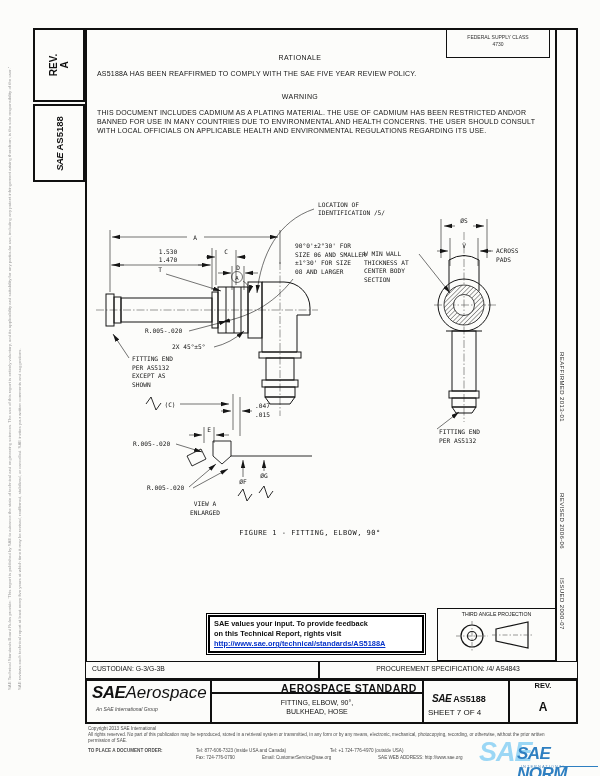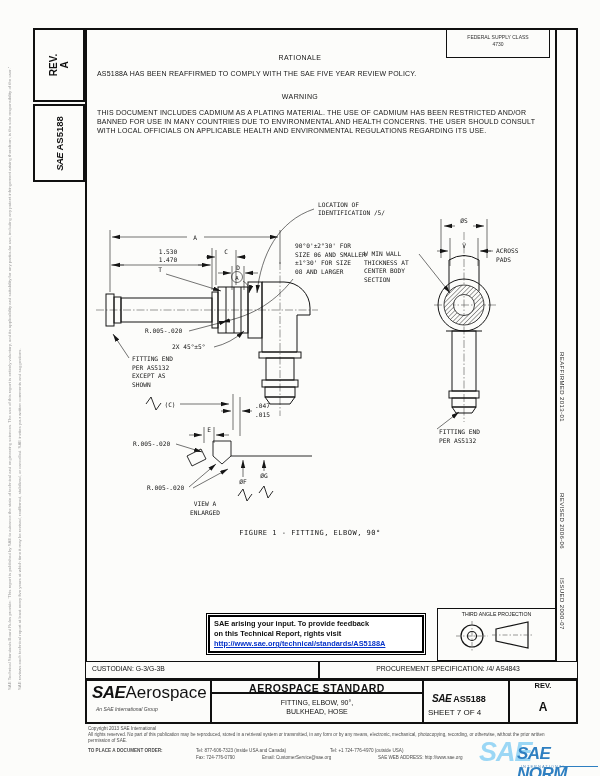--- a/index.html
+++ b/index.html
@@ -218,21 +218,21 @@
       <text x="205" y="506" class="mid">VIEW A</text>
       <text x="205" y="515" class="mid">ENLARGED</text>
       <text x="439" y="434">FITTING END</text>
       <text x="439" y="442.5">PER AS5132</text>
       <text x="310" y="535" class="mid cap">FIGURE 1 - FITTING, ELBOW, 90°</text>
     </g>
   </svg>
 
   <div class="fb-outer">
     <div class="fb-inner">
-      <div>SAE arising your input. To provide feedback</div>
+      <div>SAE values your input. To provide feedback</div>
       <div>on this Technical Report, rights visit</div>
       <a href="#">http://www.sae.org/technical/standards/AS5188A</a>
     </div>
   </div>
 
   <div class="box thin" style="left:437px;top:608px;width:119px;height:53px;">
     <div class="ctr" style="font-size:5.2px;padding-top:2px;">THIRD ANGLE PROJECTION</div>
     <svg width="115" height="38" viewBox="0 0 115 38">
       <g fill="none" stroke="#151515" stroke-width="1.2">
         <circle cx="34" cy="19" r="11"></circle>
@@ -248,25 +248,25 @@
   <div class="abs" style="left:92px;top:665px;font-size:6.8px;">CUSTODIAN: G-3/G-3B</div>
   <div class="abs ctr" style="left:320px;top:665px;width:256px;font-size:6.8px;">PROCUREMENT SPECIFICATION: /4/ AS4843</div>
 
   <div class="box" style="left:85px;top:679px;width:493px;height:45px;"></div>
   <div class="vline" style="left:210px;top:679px;width:2px;height:45px;"></div>
   <div class="vline" style="left:422px;top:679px;width:2px;height:45px;"></div>
   <div class="vline" style="left:508px;top:679px;width:2px;height:45px;"></div>
   <div class="vline" style="left:210px;top:692px;width:214px;height:1.5px;"></div>
 
   <div class="abs" style="left:92px;top:684px;font-size:17px;line-height:17px;">
-    <span class="saeital">SAE</span><span style="font-weight:300;">Aerospace</span>
+    <span class="saeital">SAE</span><span style="font-style:italic;font-weight:300;">Aerospace</span>
   </div>
   <div class="abs" style="left:96px;top:706px;font-size:5px;font-style:italic;color:#444;">An SAE International Group</div>
 
-  <div class="abs ctr" style="left:212px;top:682px;width:210px;font-size:10.5px;font-weight:bold;letter-spacing:.5px;">AEROSPACE STANDARD</div>
+  <div class="abs ctr" style="left:212px;top:682px;width:210px;font-size:10.5px;font-weight:bold;letter-spacing:.5px;padding-left:32px;">AEROSPACE STANDARD</div>
   <div class="abs ctr" style="left:212px;top:699px;width:210px;font-size:7px;line-height:8.5px;">
     <div>FITTING, ELBOW, 90°,</div>
     <div>BULKHEAD, HOSE</div>
   </div>
 
   <div class="abs" style="left:432px;top:693px;font-size:9px;font-weight:bold;">
     <span class="saeital" style="font-size:10px;">SAE</span>
     <span>AS5188</span>
   </div>
   <div class="abs" style="left:428px;top:708px;font-size:8px;">SHEET 7 OF 4</div>

